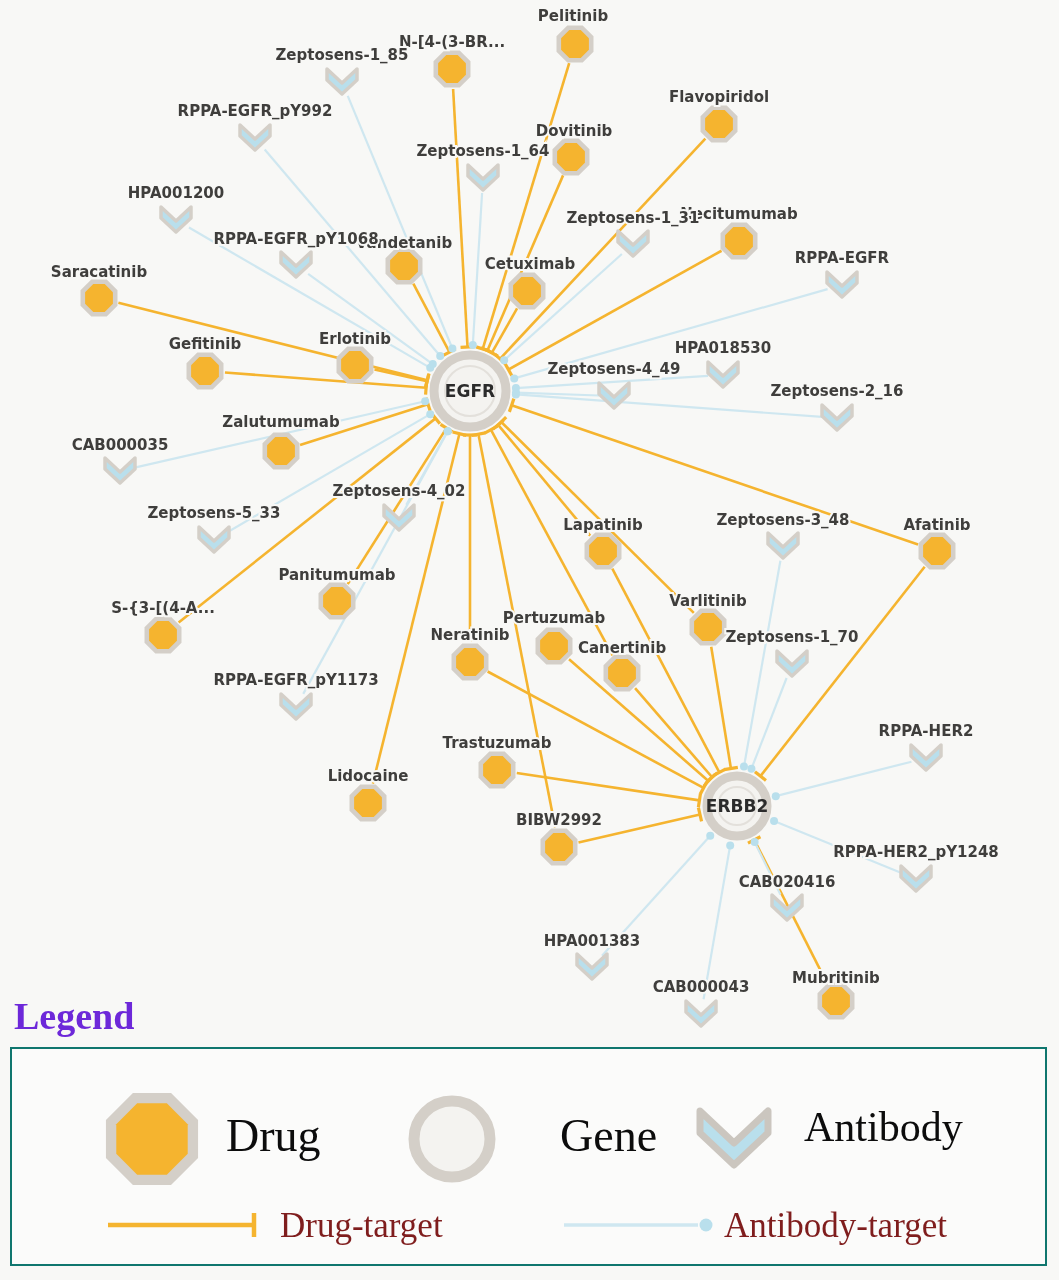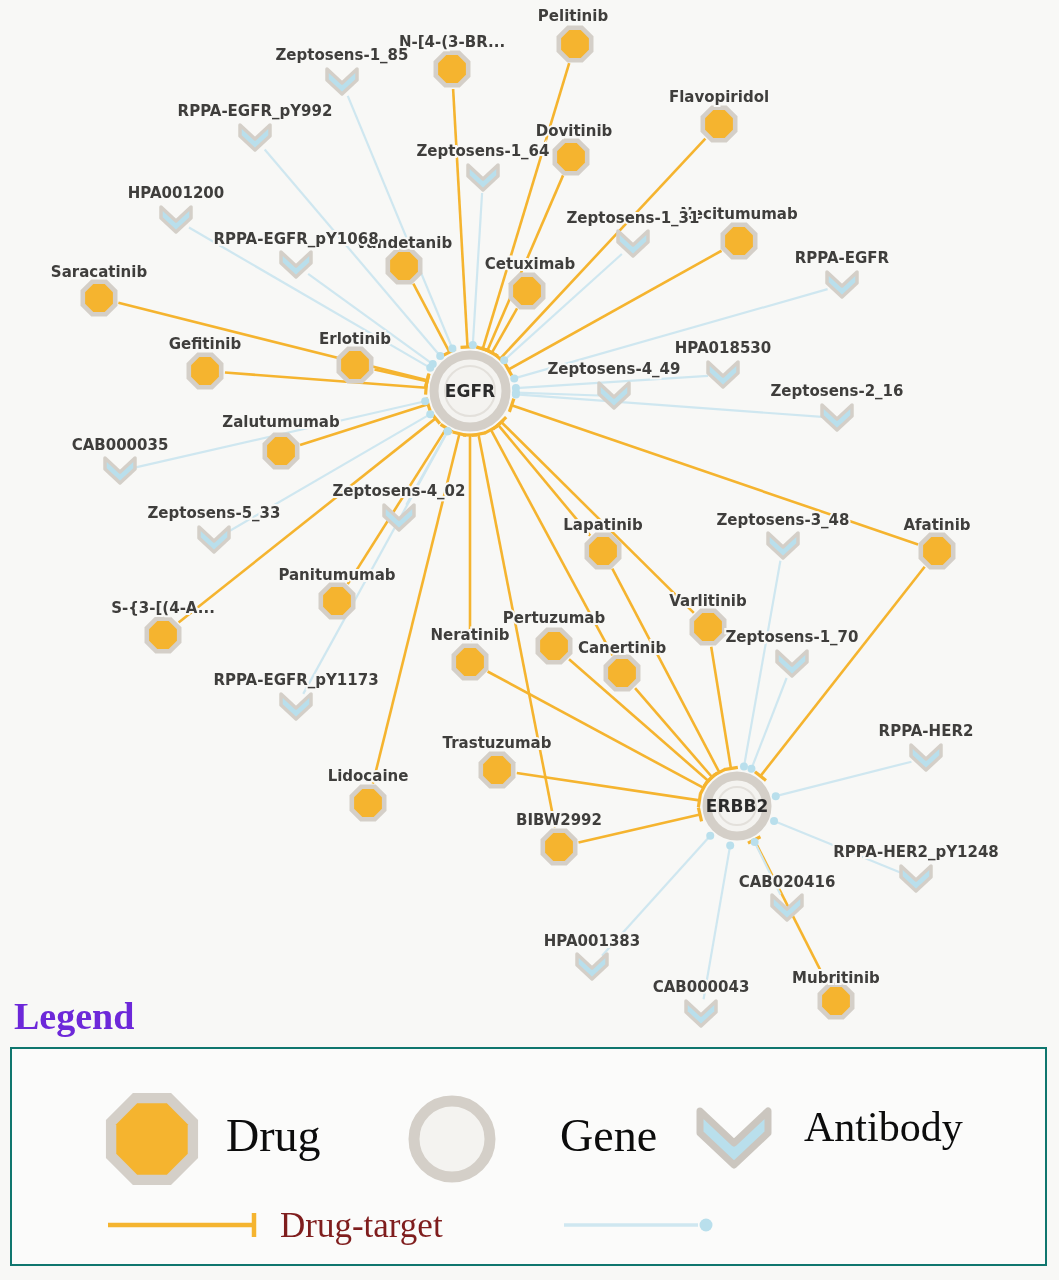--- a/index.html
+++ b/index.html
@@ -469,14 +469,15 @@
   <svg class="abs" style="left:92px;top:160px;" width="168" height="32">
     <line x1="4" y1="16" x2="148" y2="16" stroke="#f5b42f" stroke-width="4.5"></line>
     <line x1="150" y1="4" x2="150" y2="28" stroke="#f5b42f" stroke-width="4.5"></line>
   </svg>
   <div class="abs legend-edge-label" style="left:268px;top:158px;">Drug-target</div>
 
   <svg class="abs" style="left:548px;top:162px;" width="162" height="28">
     <line x1="4" y1="14" x2="138" y2="14" stroke="#cfe7f0" stroke-width="3.5"></line>
     <circle cx="146" cy="14" r="6.5" fill="#b9dfec"></circle>
   </svg>
+  <div class="abs legend-edge-label" style="left:712px;top:158px;">Antibody-target</div>
 
 </div>
 
 </body></html>

